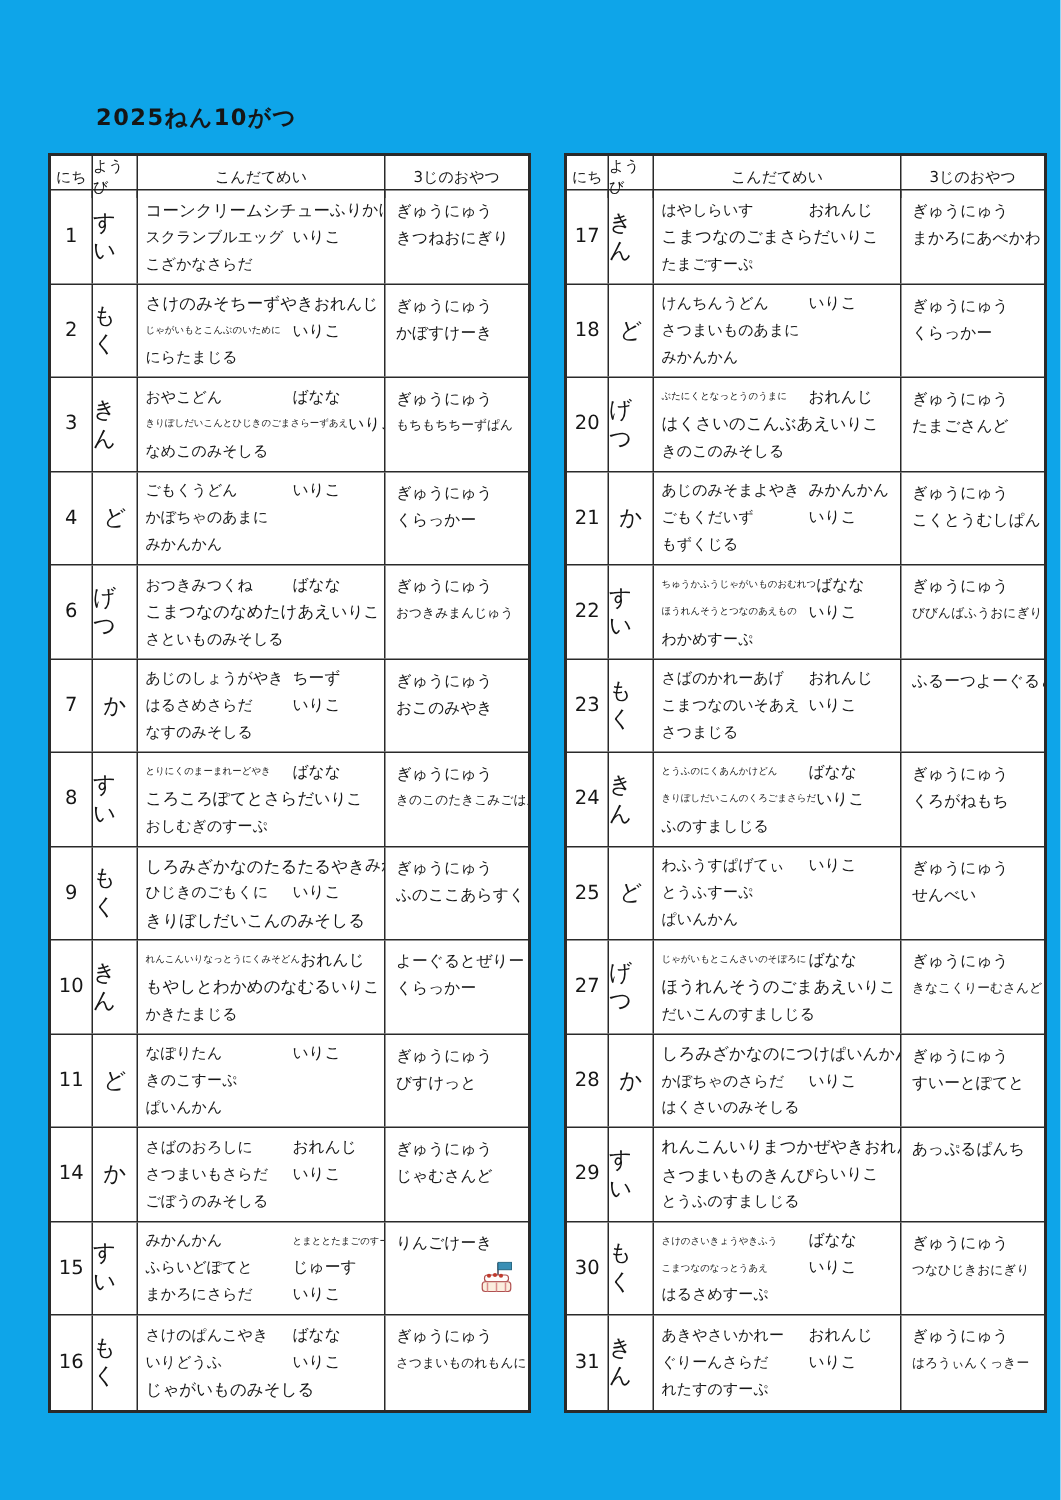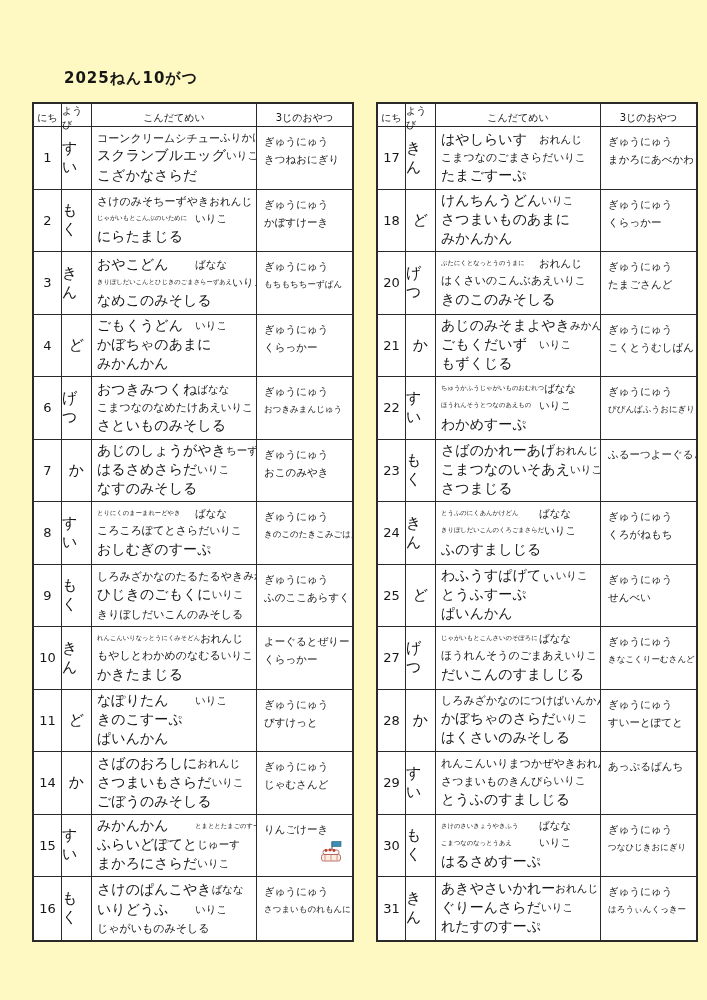--- a/index.html
+++ b/index.html
@@ -6,39 +6,39 @@
     --bc:#2a2a2a;
     --tc:#161616;
   }
   *{box-sizing:border-box;margin:0;padding:0;}
   html,body{background:#ffffff;}
   body{
     width:707px;height:1000px;position:relative;
     font-family:"DejaVu Sans",sans-serif;color:var(--tc);
     -webkit-font-smoothing:antialiased;
   }
-  .page{position:absolute;inset:0;background:#fef9c3;}
+  .page{position:absolute;inset:0;background:#0ea5e9;}
   .page-header{position:absolute;top:62px;left:0;width:707px;height:34px;}
   .date-label{position:absolute;left:64px;top:7px;font-size:15px;font-weight:bold;letter-spacing:1px;}
   .page-title{position:absolute;left:244px;top:0;font-size:22px;font-weight:bold;letter-spacing:2px;}
   .tables{position:absolute;top:102px;left:32px;display:flex;gap:22px;}
   .menu-table{width:322px;border:2px solid var(--bc);background:#fff;}
   .m-row{display:grid;grid-template-columns:28px 30px 165px 1fr;height:62.5px;border-bottom:1px solid var(--bc);}
   .menu-table .m-row:last-child{border-bottom:none;}
   .m-head{height:23px;border-bottom:1.5px solid var(--bc);}
   .cell{border-right:1px solid var(--bc);overflow:hidden;}
   .cell.c3{border-right:none;}
   .head-cell{display:flex;align-items:center;justify-content:center;font-size:10px;border-right:1px solid var(--bc);}
   .head-cell.c3{border-right:none;}
   .day-cell{display:flex;align-items:center;justify-content:center;font-size:13px;}
   .weekday-cell{display:flex;align-items:center;justify-content:center;font-size:15px;}
   .menu-cell{display:flex;flex-direction:column;justify-content:space-evenly;padding:2px 1px 2px 5px;}
   .menu-line{display:grid;grid-template-columns:1fr 60px;align-items:center;}
   .dish{white-space:nowrap;}
-  .dish.normal{font-size:14px;}
+  .dish.normal{font-size:10px;}
   .dish.small{font-size:11px;}
   .dish.tiny{font-size:6.3px;}
   .side{font-size:10.5px;white-space:nowrap;}
   .side.tiny{font-size:6.3px;}
   .snack-cell{padding:5px 2px 2px 7px;position:relative;}
   .snack-line{line-height:18px;white-space:nowrap;}
   .snack-line.normal{font-size:10.5px;}
   .snack-line.small{font-size:8.5px;}
   .cake-wrap{position:absolute;right:8px;top:26px;width:26px;height:24px;}
 </style>

